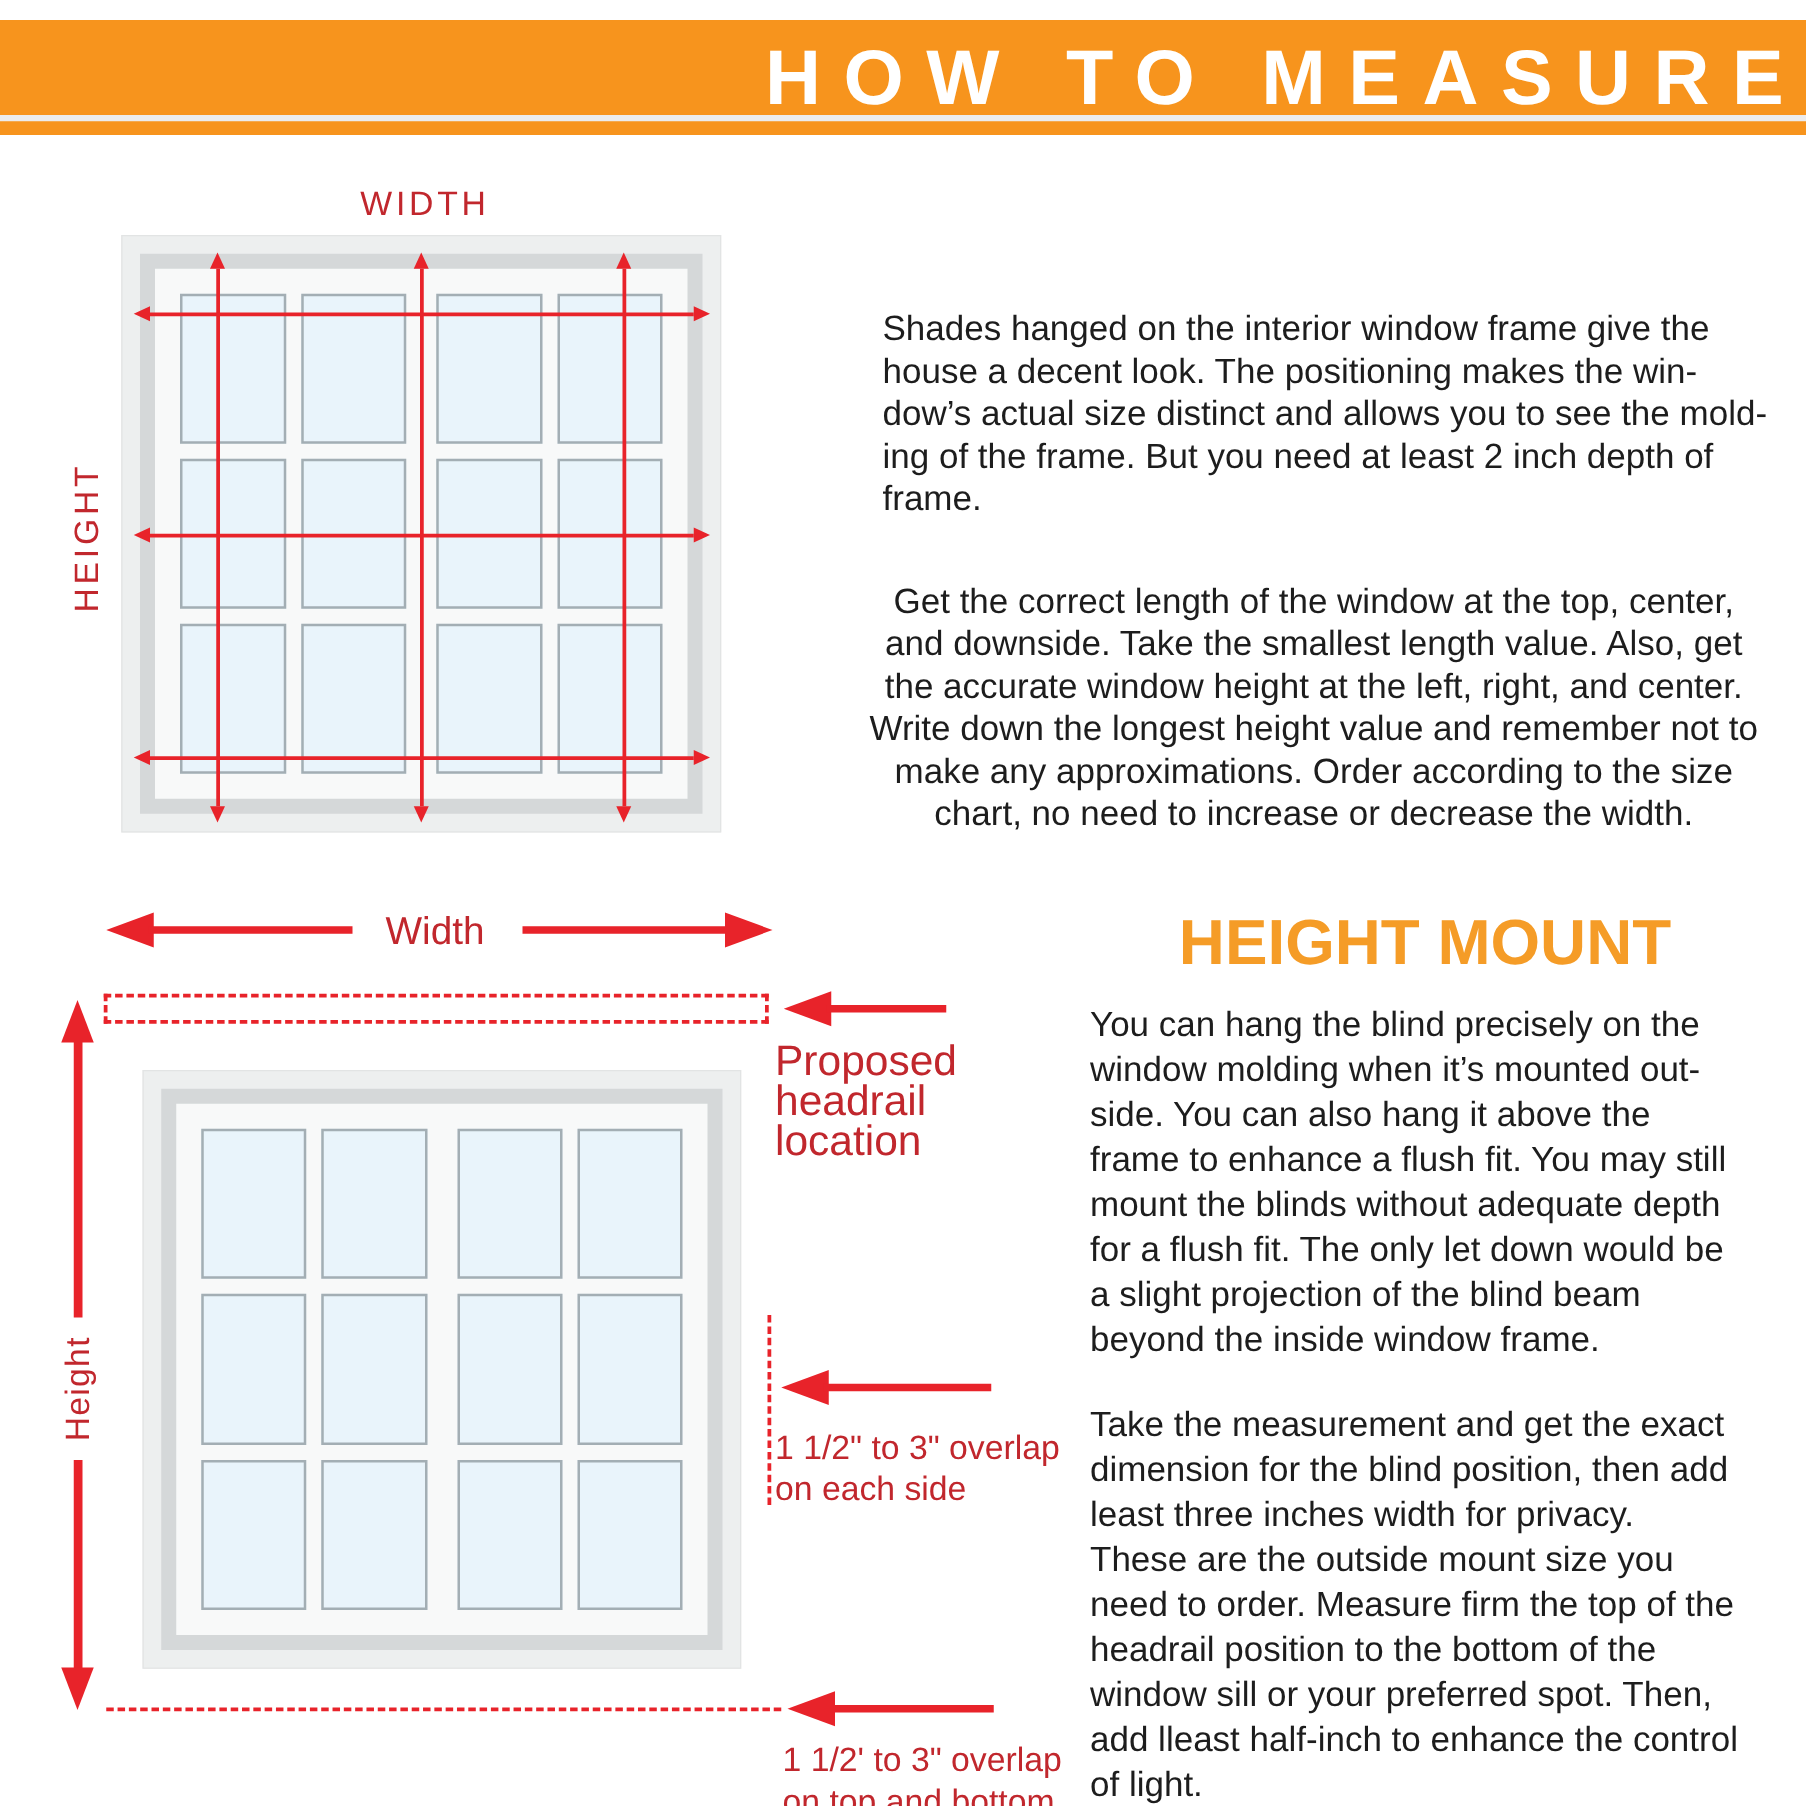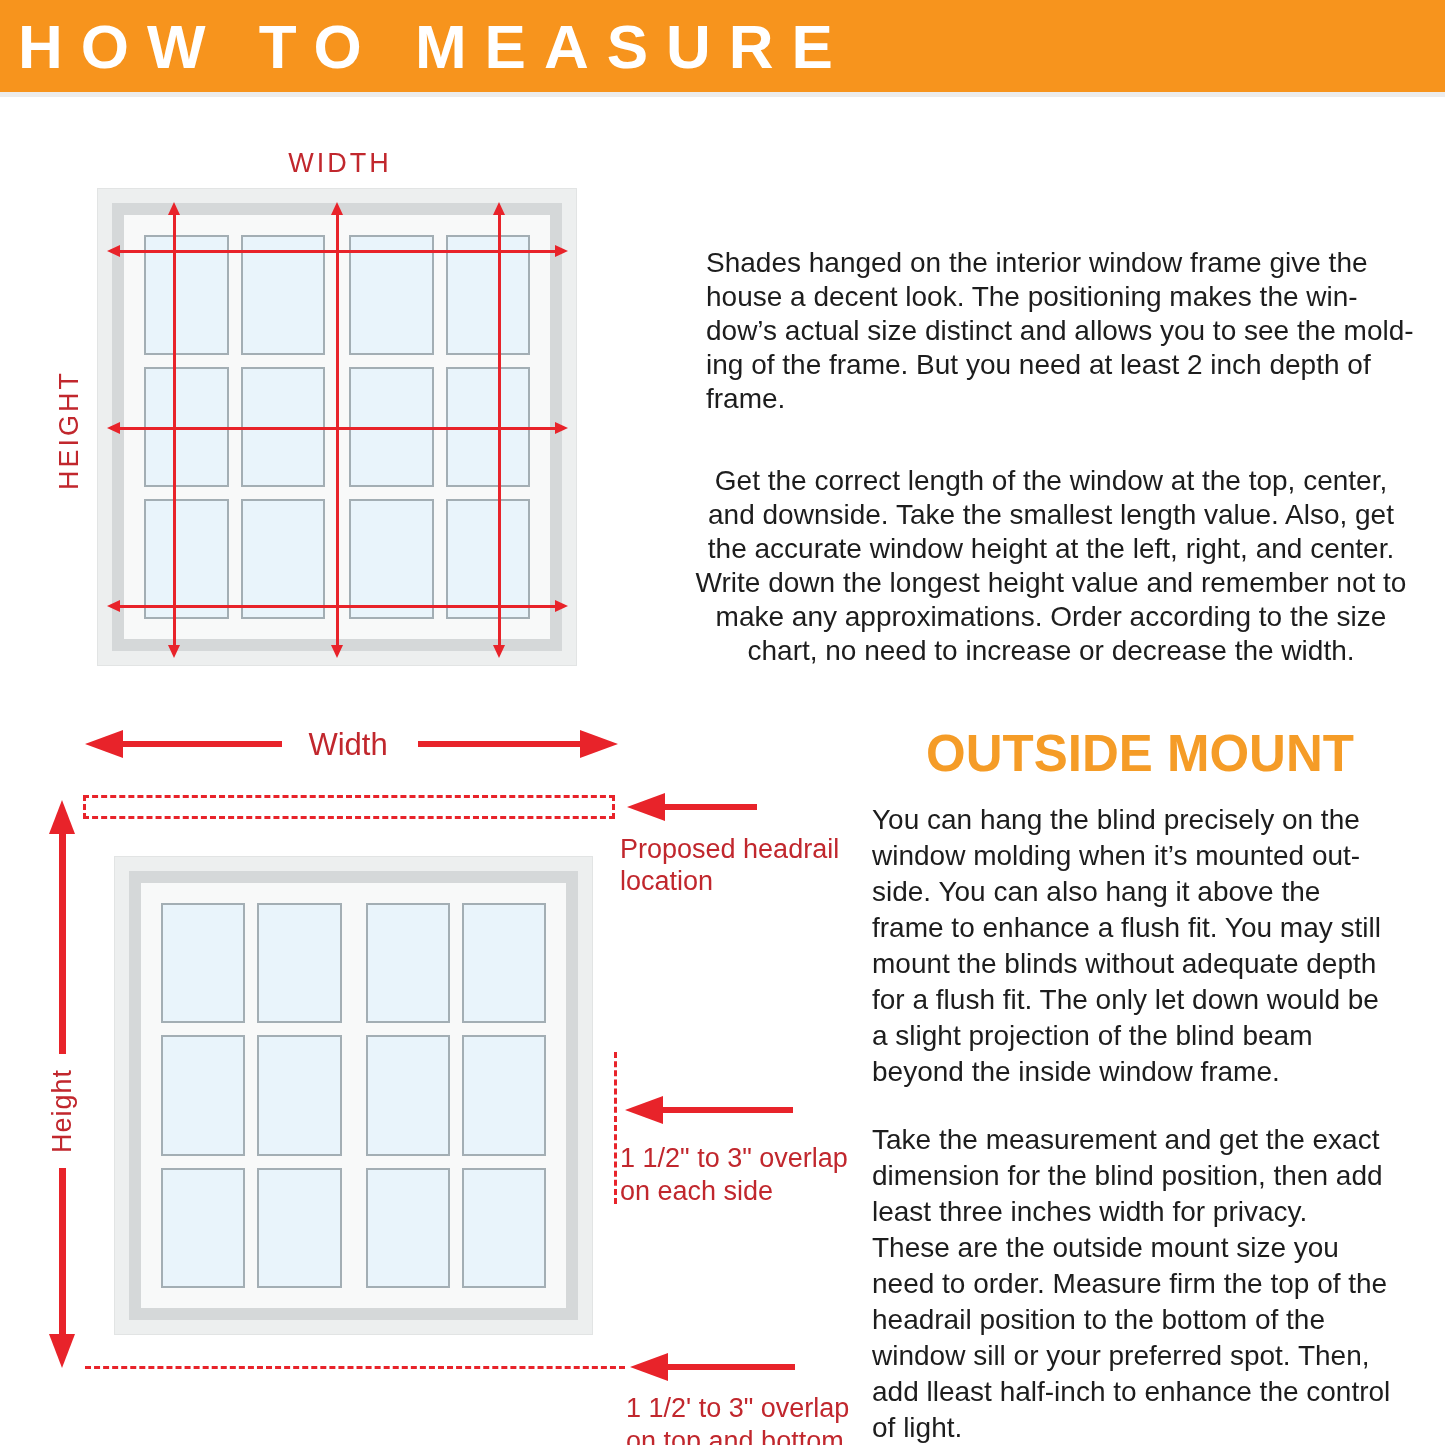--- a/index.html
+++ b/index.html
@@ -1,22 +1,22 @@
 <!DOCTYPE html>
 <html style="--banner-bg: #f7941d; --heading: #f59c27; --arrow-red: #e8232a; --label-red: #c1272d; --text: #1d1d1d; --pane: #e9f4fb; --pane-border: #a3aeb4; --frame: #edefef; --bevel: #d5d8d9; --inner: #f8f9f9;"><head>
 <meta charset="utf-8">
 <style>
   html,body{margin:0;padding:0;background:#fff;}
   #canvas{
     position:relative;width:1445px;height:1445px;overflow:hidden;background:#fff;
     font-family:"Liberation Sans",sans-serif;color:var(--text,#1d1d1d);
   }
   
-  .banner{position:absolute;left:0;top:0;width:1445px;height:92px;background:var(--banner-bg,#f7941d);
-    display:flex;align-items:center;justify-content:flex-start;}
+  .banner{position:absolute;left:0;top:16px;width:1445px;height:92px;background:var(--banner-bg,#f7941d);
+    display:flex;align-items:center;justify-content:flex-end;}
   .banner-title{color:#ffffff;font-weight:bold;font-size:62px;letter-spacing:18px;padding-left:18px;white-space:nowrap;}
   .banner-strip{position:absolute;left:0;top:92px;width:1445px;height:5px;background:#ececec;}
 
   
   .abs{position:absolute;}
   .red-label{color:var(--label-red,#c1272d);white-space:pre-line;}
   .rot{transform:rotate(-90deg);transform-origin:center center;text-align:center;}
 
   
   .window{position:absolute;background:var(--frame,#edefef);border:1px solid #e2e4e4;box-sizing:border-box;}
@@ -117,21 +117,21 @@
     <div class="sa sa-right" style="left:388px;top:30px;width:200px;">
       <div class="shaft"></div>
         <div class="tri"></div>
     </div>
 
     <div class="dash-box" style="left:53px;top:95px;width:532px;height:24px;"></div>
     <div class="sa sa-left" style="left:597px;top:93px;width:130px;">
       <div class="tri"></div>
         <div class="shaft"></div>
     </div>
-    <div class="abs red-label" style="left:590px;top:133px;width:240px;font-size:27px;line-height:32px;">Proposed headrail
+    <div class="abs red-label" style="left:590px;top:133px;width:240px;font-size:34px;line-height:32px;">Proposed headrail
 location</div>
 
     <div class="tri-up" style="left:19px;top:100px;"></div>
     <div class="vshaft" style="left:29px;top:132px;height:222px;"></div>
     <div class="abs red-label rot" style="left:-48px;top:396px;width:160px;height:30px;font-size:27px;letter-spacing:1px;">Height</div>
     <div class="vshaft" style="left:29px;top:468px;height:168px;"></div>
     <div class="tri-down" style="left:19px;top:634px;"></div>
 
     <div class="window" style="left:84px;top:156px;width:479px;height:479px;">
       <div class="win-bevel">
@@ -180,21 +180,21 @@
 dow’s actual size distinct and allows you to see the mold-
 ing of the frame. But you need at least 2 inch depth of
 frame.</div>
   <div class="para p-in" style="top:464px;text-align:center;">Get the correct length of the window at the top, center,
 and downside. Take the smallest length value. Also, get
 the accurate window height at the left, right, and center.
 Write down the longest height value and remember not to
 make any approximations. Order according to the size
 chart, no need to increase or decrease the width.</div>
 
-  <div class="mount-heading h-outside">OUTSIDE MOUNT</div>
+  <div class="mount-heading h-outside">HEIGHT MOUNT</div>
   <div class="para p-out" style="top:802px;">You can hang the blind precisely on the
 window molding when it’s mounted out-
 side. You can also hang it above the
 frame to enhance a flush fit. You may still
 mount the blinds without adequate depth
 for a flush fit. The only let down would be
 a slight projection of the blind beam
 beyond the inside window frame.</div>
   <div class="para p-out" style="top:1122px;">Take the measurement and get the exact
 dimension for the blind position, then add

